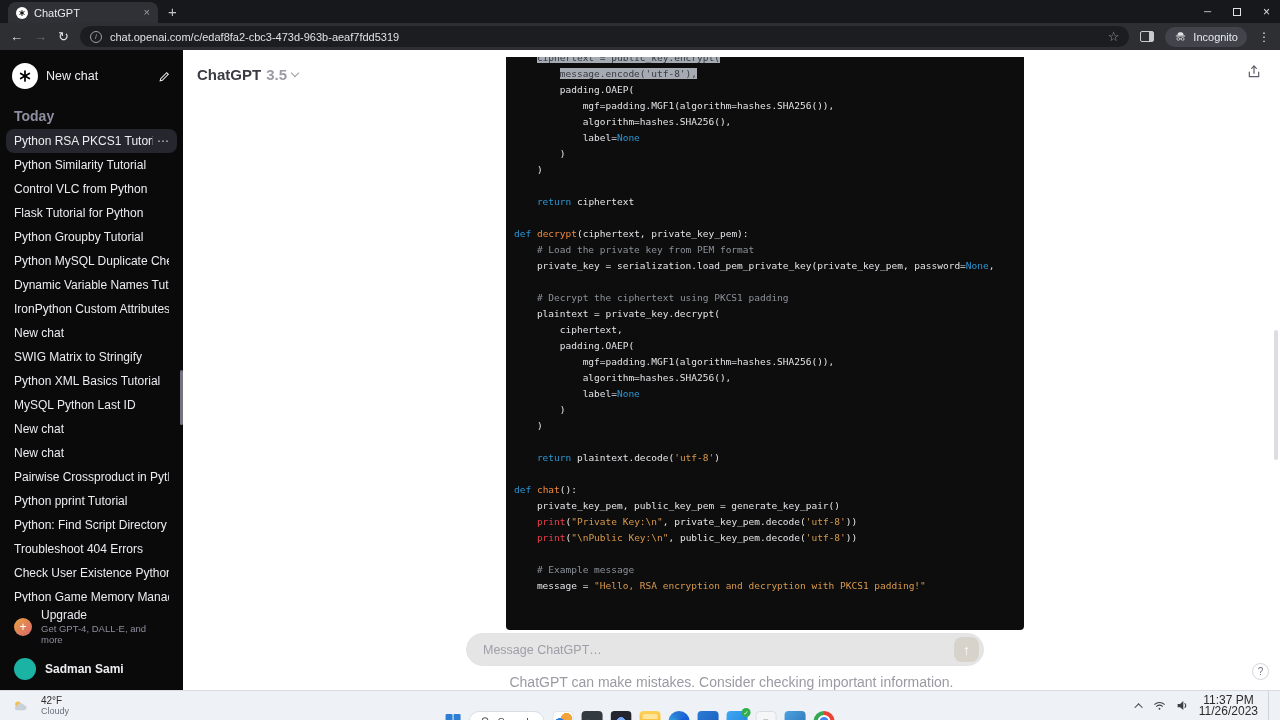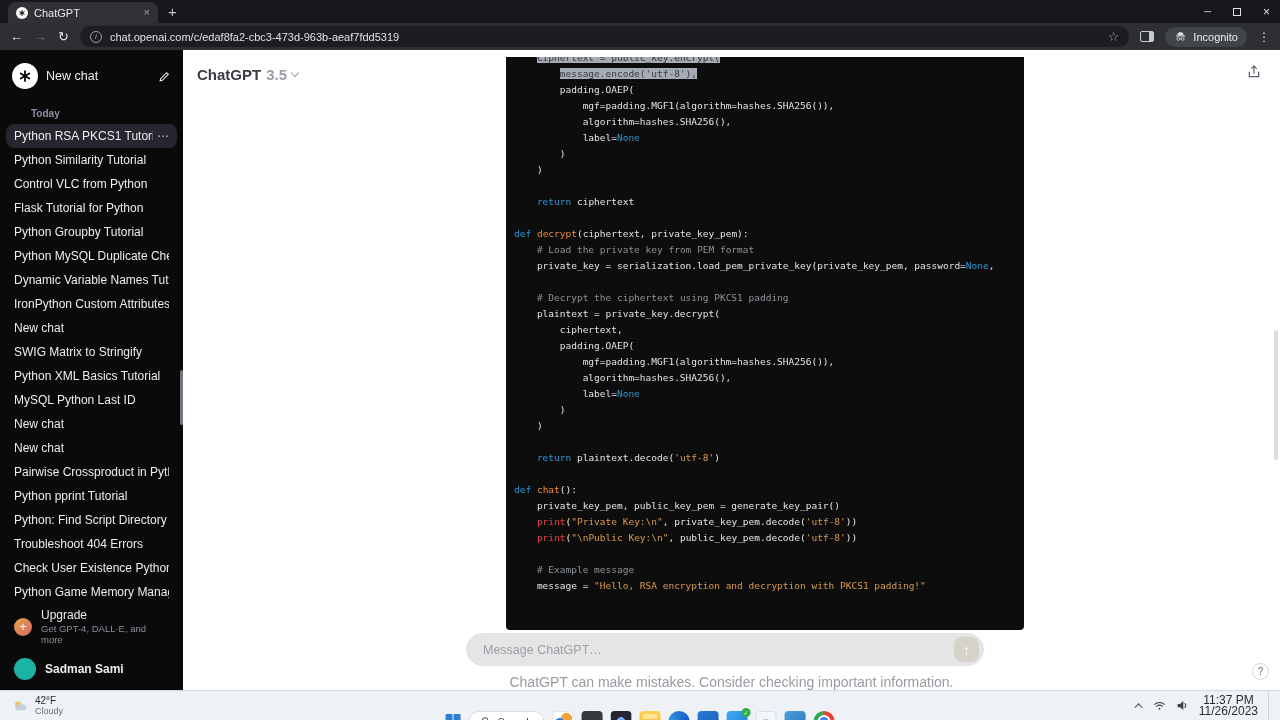--- a/index.html
+++ b/index.html
@@ -32,21 +32,21 @@
   .menu-dots { color:#dfe1e5; font-size:12px; letter-spacing:0; }
 
   
   .app-row { display:flex; height:640px; }
 
   
   .sidebar { width:183px; background:#0a0a0a; color:#ececf1; padding:8px 6px 6px; display:flex; flex-direction:column; position:relative; flex:none; }
   .newchat-row { display:flex; align-items:center; gap:8px; padding:4px 6px; border-radius:8px; height:36px; }
   .logo-circle { width:26px; height:26px; background:#fff; border-radius:50%; display:flex; align-items:center; justify-content:center; flex:none; }
   .newchat-label { font-size:12.5px; flex:1; }
-  .today { font-size:10px; font-weight:bold; color:#8e8ea0; margin:14px 25px 5px; }
+  .today { font-size:14px; font-weight:bold; color:#8e8ea0; margin:14px 8px 5px; }
   .chat-list { flex:1; overflow:hidden; }
   .chat-item { height:24px; display:flex; align-items:center; padding:0 8px; border-radius:8px; font-size:12px; white-space:nowrap; overflow:hidden; }
   .chat-item.active { background:#26272e; }
   .chat-item-label { overflow:hidden; flex:1; }
   .dots { color:#c5c5d2; margin-left:4px; font-size:12px; }
   .sidebar-scroll { position:absolute; right:0; top:320px; width:3px; height:55px; background:#8e8ea0; border-radius:2px; opacity:.8; }
   .sidebar-bottom { margin-top:auto; }
   .upgrade-row { display:flex; gap:9px; align-items:center; padding:6px 8px; border-radius:8px; }
   .upgrade-ic { width:18px; height:18px; border-radius:50%; background:linear-gradient(135deg,#e7a33e,#d96570);
                 color:#fff; font-size:12px; display:flex; align-items:center; justify-content:center; flex:none; }
@@ -82,21 +82,21 @@
   .composer input { border:none; outline:none; flex:1; font-size:12.5px; color:#343541; background:transparent; font-family:"Liberation Sans",sans-serif; }
   .composer input::placeholder { color:#9e9ea8; }
   .send-btn { width:25px; height:25px; border-radius:8px; background:#d7d3ca; color:#fff; display:flex; align-items:center; justify-content:center; font-size:14px; flex:none; }
   .footnote { position:absolute; top:624px; left:0; width:100%; text-align:center; font-size:14px; color:#9a9aa3; }
   .help-circle { position:absolute; top:613px; right:11px; width:17px; height:17px; border:1px solid #d4d4d8; border-radius:50%;
                  display:flex; align-items:center; justify-content:center; font-size:10px; color:#6e6e80; background:#fff; }
 
   
   .taskbar { position:absolute; left:0; bottom:0; width:1280px; height:30px; background:#eef1f6; border-top:1px solid #d8dce2;
              display:flex; align-items:center; }
-  .weather { display:flex; align-items:center; gap:6px; padding:0 12px; }
+  .weather { display:flex; align-items:center; gap:12px; padding:0 12px; }
   .weather-txt { line-height:11px; }
   .weather-temp { font-size:10px; color:#2b2b2b; }
   .weather-cond { font-size:9px; color:#68707c; }
   .tb-center { position:absolute; left:50%; transform:translateX(-50%); display:flex; align-items:center; gap:8px;margin-top:32px; }
   .start-ic { width:15px; height:15px; display:grid; grid-template-columns:6.5px 6.5px; grid-template-rows:6.5px 6.5px; gap:1.5px; }
   .start-ic i { background:#2d7fd4; border-radius:1px; }
   .search-pill { height:21px; background:#fff; border:1px solid #d9dee6; border-radius:11px; display:flex; align-items:center; gap:6px;
                  padding:0 11px; font-size:11px; color:#4a4f57; }
   .tb-apps { display:flex; align-items:center; gap:8px; }
   .tb-app { width:21px; height:21px; border-radius:4px; position:relative; display:flex; align-items:center; justify-content:center; font-size:9px; }

